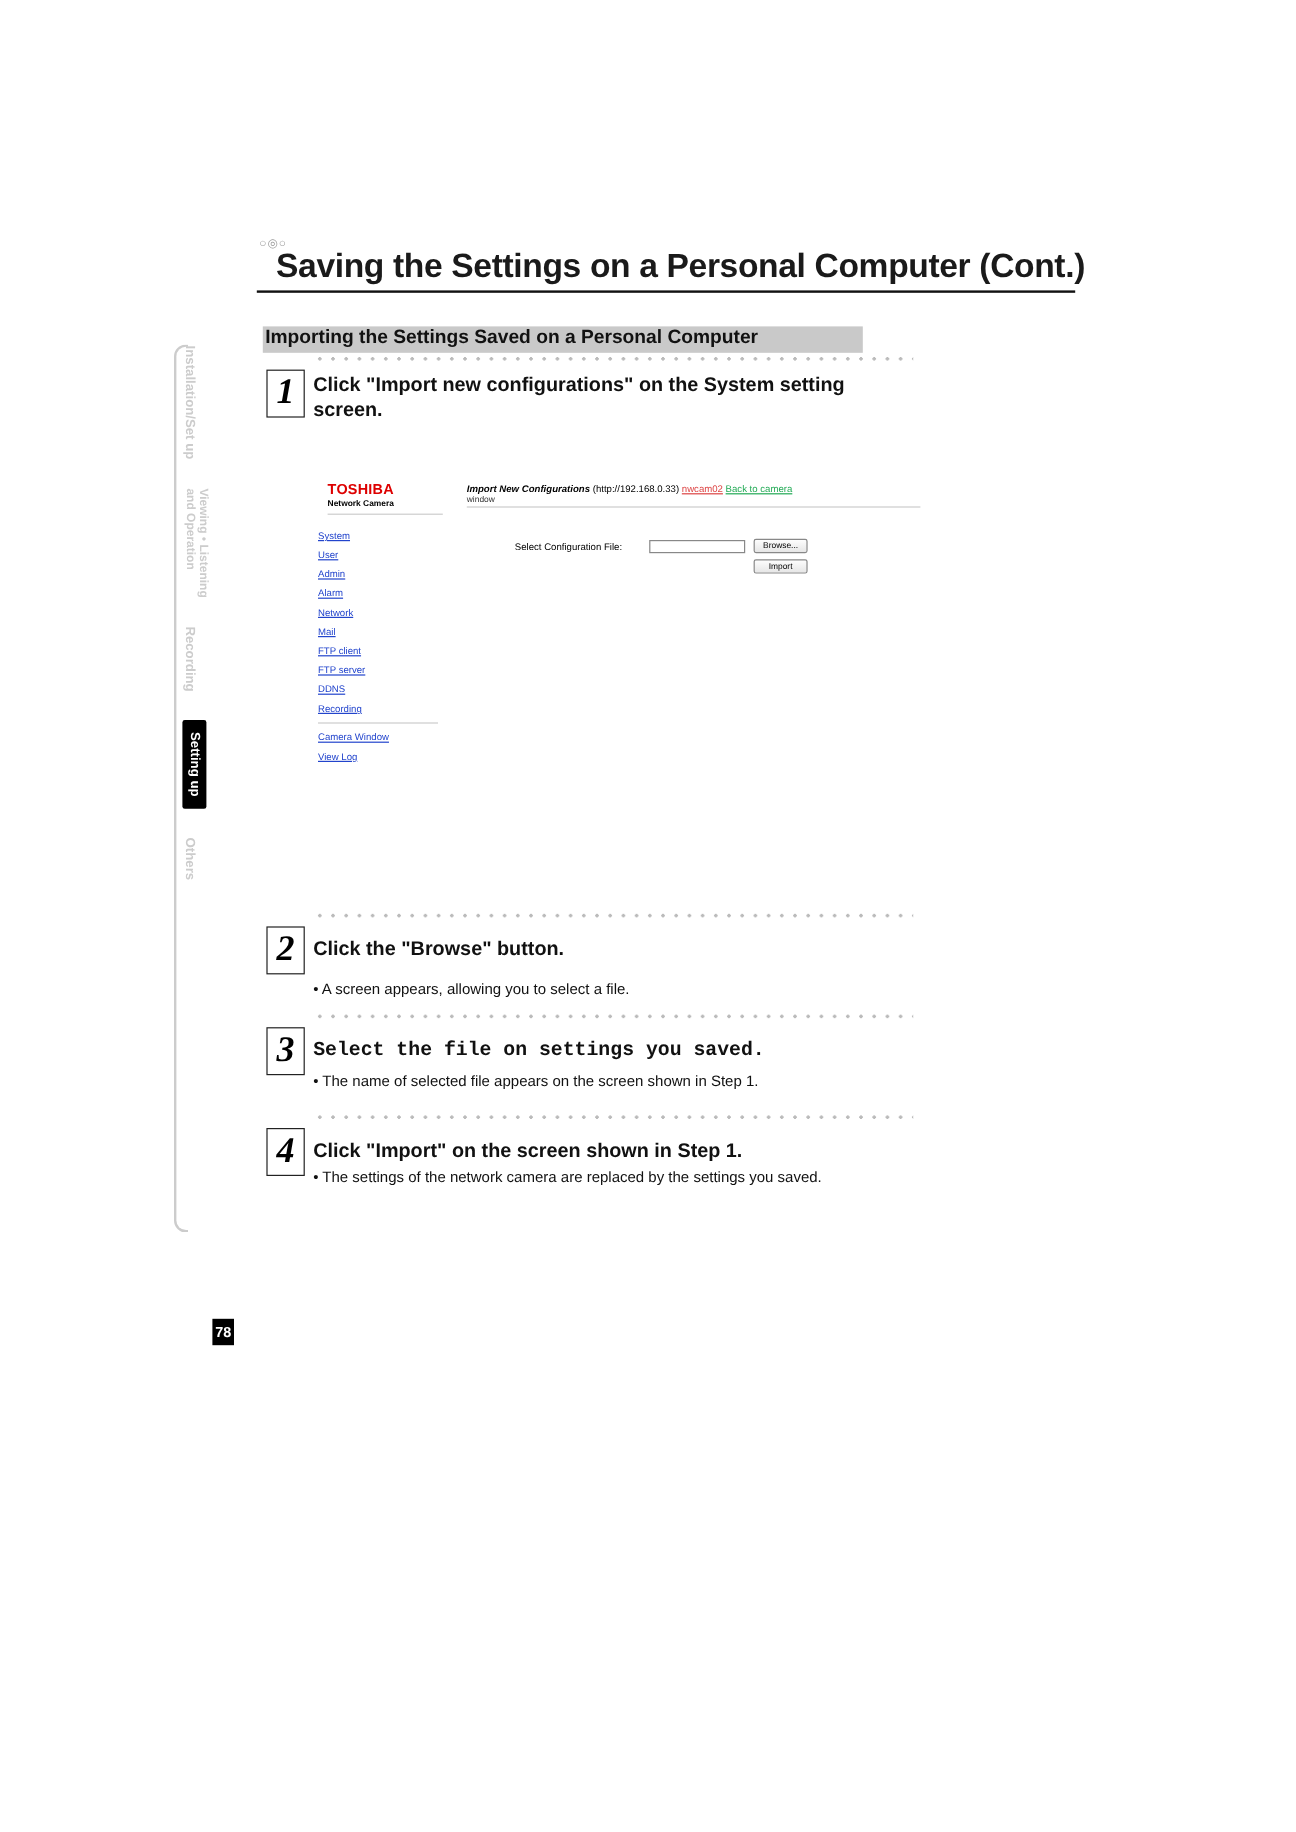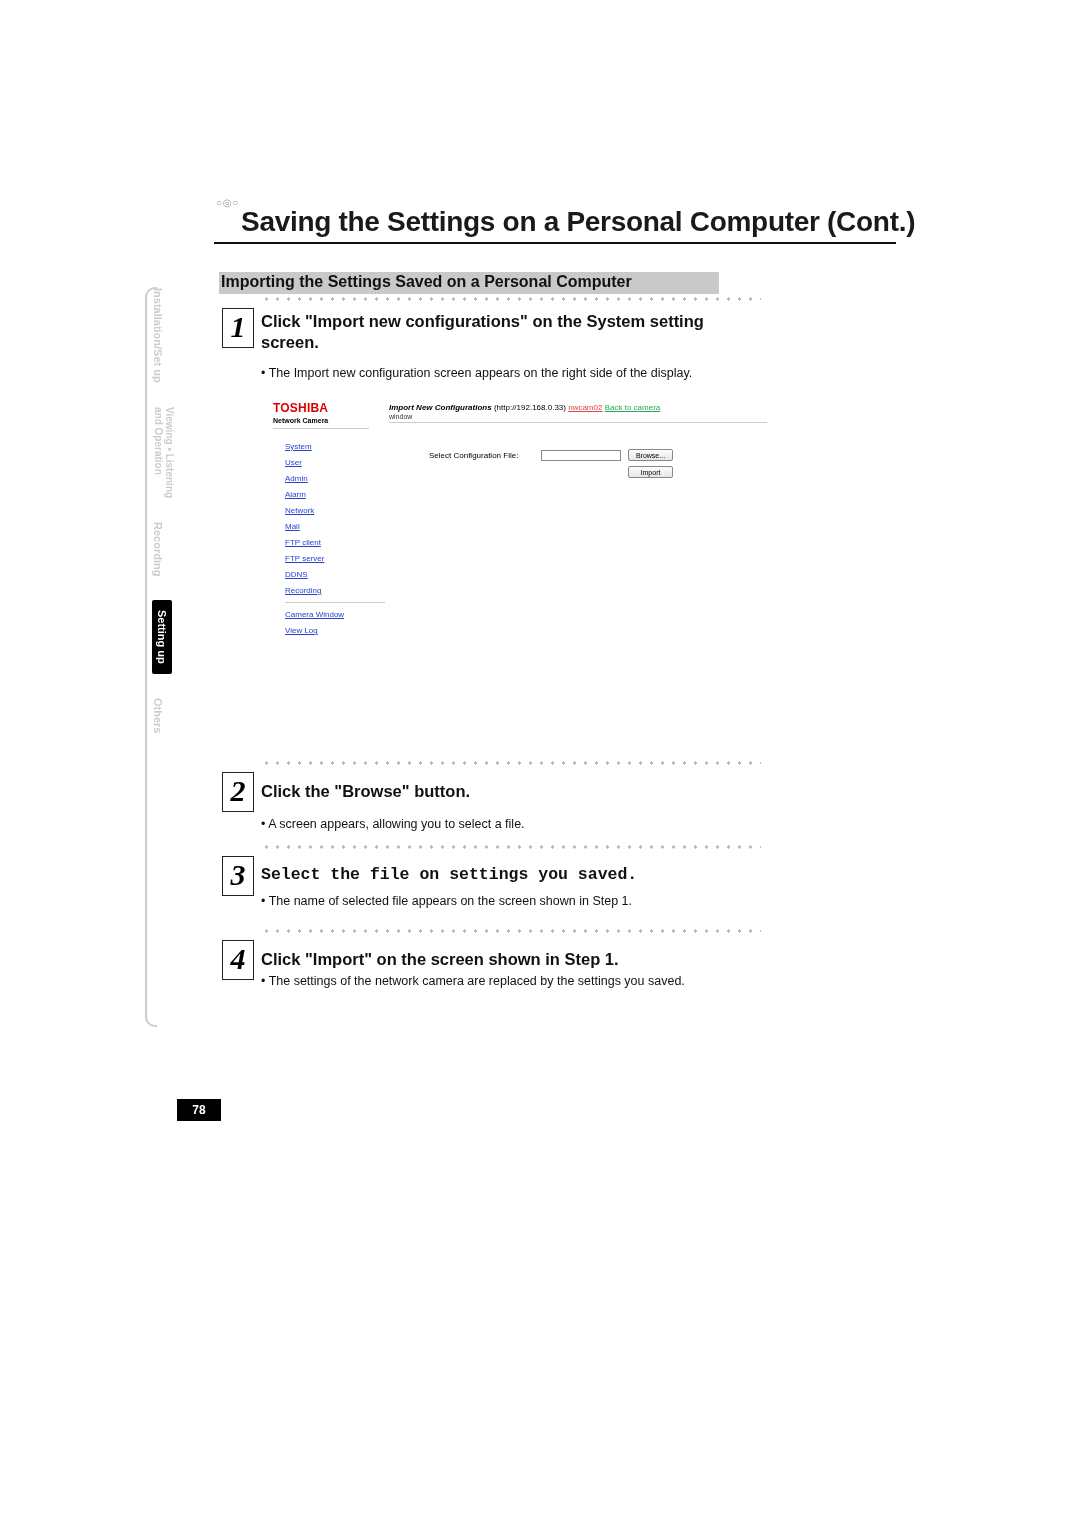--- a/index.html
+++ b/index.html
@@ -23,21 +23,20 @@
     color: #999;
     letter-spacing: -1px;
   }
   .page-title {
     position: absolute;
     left: 230px; top: 206px;
     font-size: 28px;
     font-weight: bold;
     color: #1a1a1a;
     letter-spacing: -0.3px;
-    margin-left: 11px;
   }
   .title-rule {
     position: absolute;
     left: 214px; top: 242px;
     width: 682px;
     height: 2px;
     background: #111;
   }
 
   
@@ -138,21 +137,21 @@
   .shot-title .url { font-style: normal; font-weight: normal; color: #000; }
   .shot-title .camname { font-style: normal; font-weight: normal; color: #d44; text-decoration: underline; }
   .shot-title .back { font-style: normal; font-weight: normal; color: #2a5; text-decoration: underline; }
   .shot-title-sub {
     position: absolute;
     left: 128px; top: 18px;
     font-size: 7px; color:#333;
   }
   .shot-nav {
     position: absolute;
-    left: 24px; top: 40px;
+    left: 4px; top: 40px;
     width: 100px;
     font-size: 8px;
   }
   .shot-nav a {
     display: block;
     color: #24c;
     text-decoration: underline;
     margin: 7px 0;
   }
   .shot-nav .sep {
@@ -210,21 +209,21 @@
     border-top: 2px solid #ccc;
     border-bottom: 2px solid #ccc;
     border-top-left-radius: 10px;
     border-bottom-left-radius: 10px;
   }
 
   
   .page-num {
     position: absolute;
     left: 177px; top: 1099px;
-    width: 44px; height: 22px;
+    width: 18px; height: 22px;
     background: #000;
     color: #fff;
     font-size: 12px;
     font-weight: bold;
     text-align: center;
     line-height: 22px;
   }
 </style>
 </head>
 <body>
@@ -233,21 +232,20 @@
 
   <div class="header-circles">○ ◎ ○</div>
   <div class="page-title">Saving the Settings on a Personal Computer (Cont.)</div>
   <div class="title-rule"></div>
 
   <div class="section-heading">Importing the Settings Saved on a Personal Computer</div>
 
   <div class="dots" style="left:261px; top:296px; width:500px;"></div>
   <div class="step-num" style="left:222px; top:308px;">1</div>
   <div class="step-title" style="left:261px; top:311px; width:500px;">Click "Import new configurations" on the System setting screen.</div>
-  <div class="step-body bullet" style="left:261px; top:365px; width:520px;">The Import new configuration screen appears on the right side of the display.</div>
 
   <div class="shot">
     <div class="shot-brand">TOSHIBA</div>
     <div class="shot-brand-sub">Network Camera</div>
     <div class="shot-brand-line"></div>
     <div class="shot-title">
       <span>Import New Configurations</span>
       <span class="url">(http://192.168.0.33) </span>
       <span class="camname">nwcam02</span>
       <span> </span>

